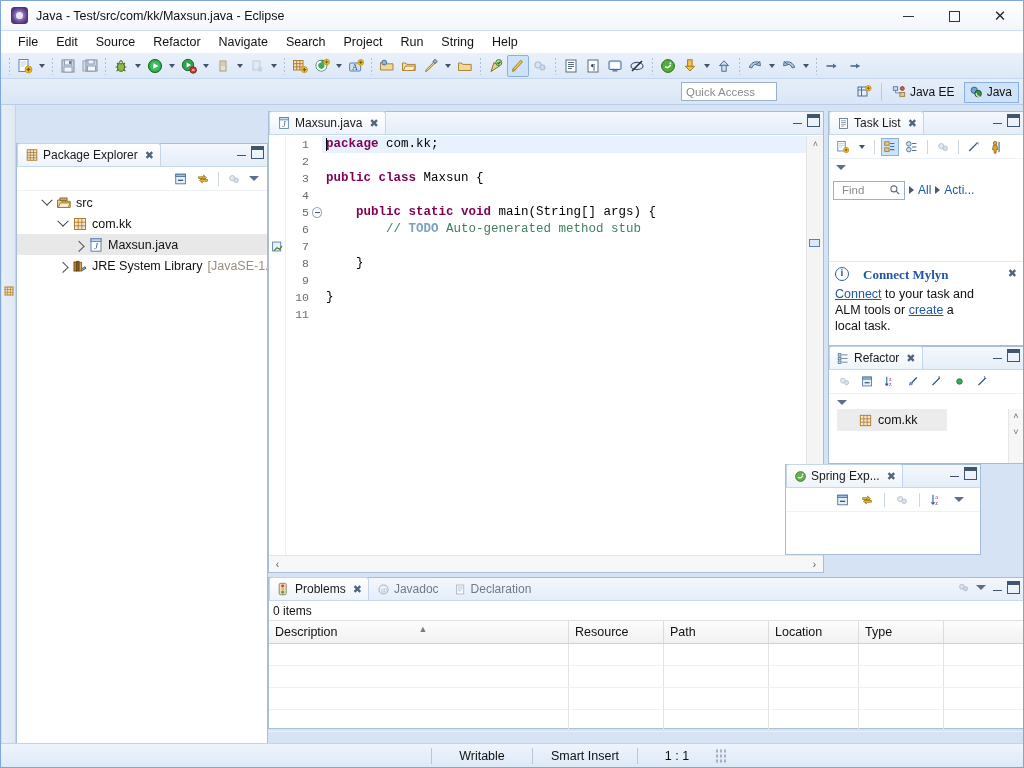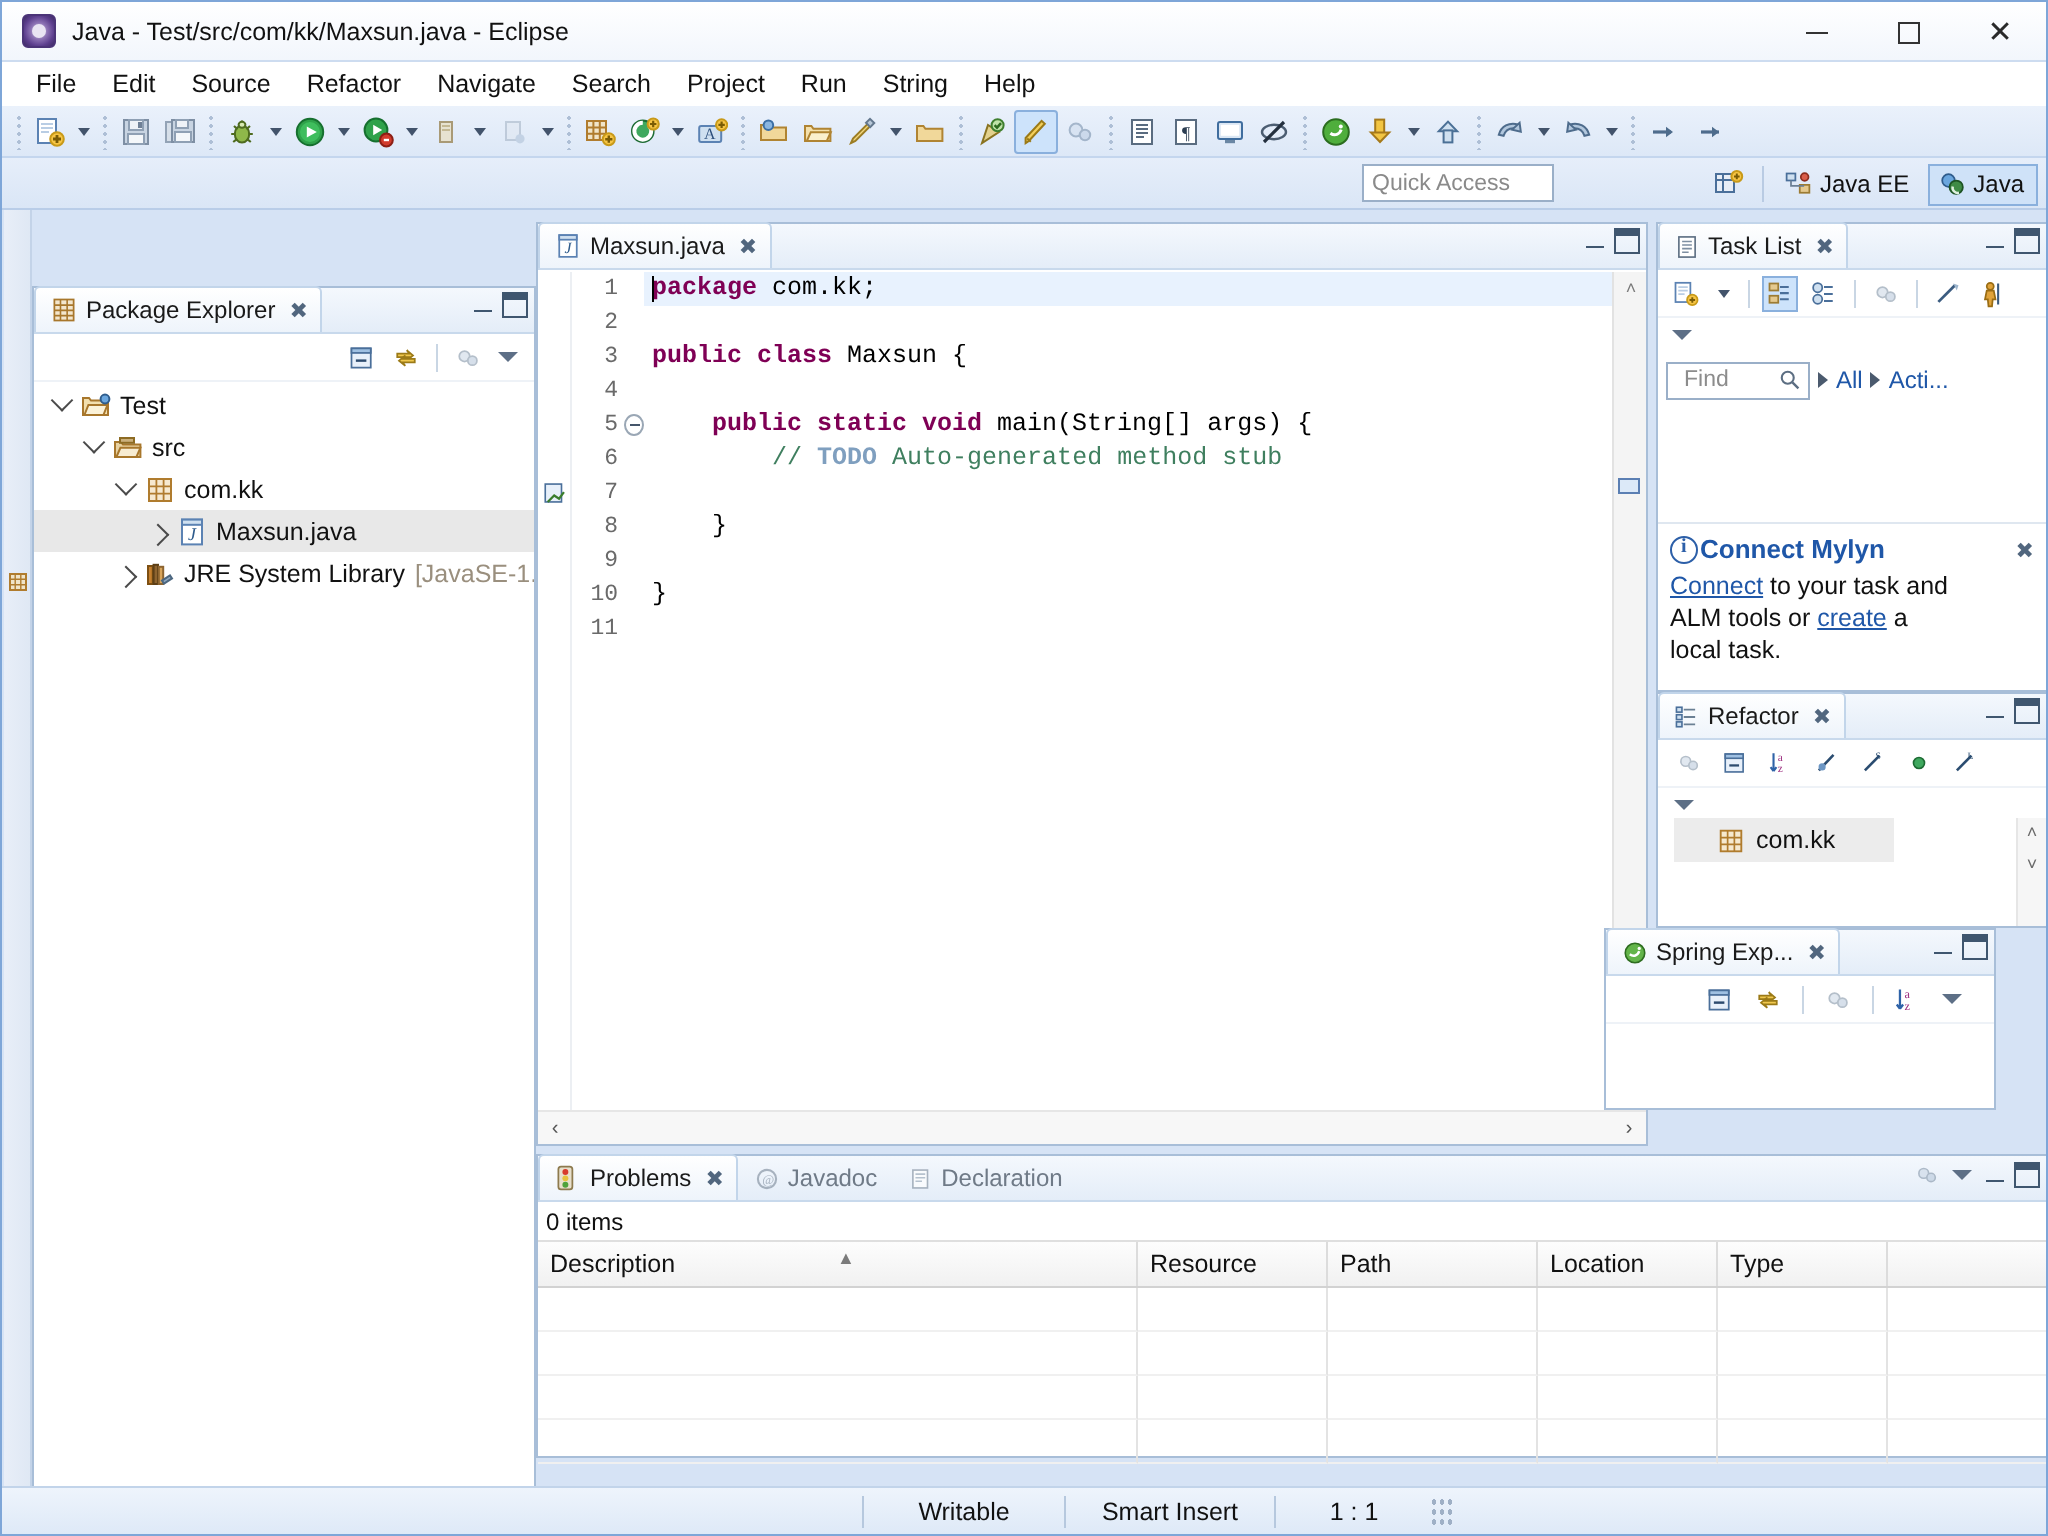--- a/index.html
+++ b/index.html
@@ -203,31 +203,31 @@
   }
   .pcol { display:flex; align-items:center; font-size:12.5px; color:#111; padding-left:6px; border-right:1px solid #dcdcdc; position:relative;}
   .sort-ind { position:absolute; left:50%; top:3px; font-size:9px; color:#7b7b7b;}
   .prob-rows { position:absolute; left:0; right:0; top:66px; bottom:0; background:#fff;}
   .prow { height:22px; display:flex; }
   .pcell { border-right:1px solid #e3e3e3; border-bottom:1px solid #f0f0f0; }
 
   
   #tasklist-part { left:827px; top:110px; width:196px; height:235px; }
   #outline-part  { left:827px; top:345px; width:196px; height:118px; }
-  #spring-part   { left:801px; top:463px; width:196px; height:91px; }
+  #spring-part   { left:784px; top:463px; width:196px; height:91px; }
 
   .find-row { height:26px; display:flex; align-items:center; padding:0 4px; gap:4px; background:#fff;}
   .find-box { width:72px;height:19px;border:1px solid #9aafc8;background:#fff;display:flex;align-items:center;justify-content:space-between;padding:0 3px 0 8px;font-size:11.5px;color:#8c8c8c;}
   .flink { font-size:12px;color:#1f57a8; }
   .ftri { width:0;height:0;border-left:5px solid #4b5a6e;border-top:4px solid transparent;border-bottom:4px solid transparent;}
   .mylyn {
     position:absolute; left:0; right:0; bottom:0; height:84px;
     background:#fff; border-top:1px solid #dfe7f0; padding:5px 6px;
   }
-  .mylyn-title { display:flex; align-items:flex-end; gap:1px; font-size:13px; font-weight:bold; color:#1f57a8;}
+  .mylyn-title { display:flex; align-items:flex-start; gap:14px; font-size:13px; font-weight:bold; color:#1f57a8;font-family:Liberation Serif, serif;}
   .mylyn-body { margin-top:3px; font-size:12.5px; color:#111; line-height:16px;}
   .mylyn-body a { color:#1f57a8; text-decoration:underline; }
   .info-i { width:14px;height:14px;border:1.4px solid #2c5fa8;border-radius:50%;position:relative;flex:0 0 14px;}
   .info-i::after{content:"i";position:absolute;left:4.5px;top:-1px;font-size:10px;font-weight:bold;color:#2c5fa8;font-family:"Liberation Serif",serif;}
 
   .out-tree { position:absolute; left:0; right:0; top:62px; bottom:0; background:#fff;}
   .out-row { height:22px; display:flex; align-items:center; font-size:12.5px; color:#111;}
   .out-row.sel { background:#ececec; }
   .out-scroll { position:absolute; right:0; top:62px; bottom:0; width:15px; background:#f6f6f6; border-left:1px solid #e6e6e6;}
 
@@ -581,31 +581,20 @@
         <svg class="ic" viewBox="0 0 16 16" style="width:14px;height:14px" opacity="0.5">
             <circle cx="6" cy="7" r="3" fill="#c4d2e2" stroke="#6c8096"></circle>
             <circle cx="10.5" cy="9.5" r="2.6" fill="#aec1d6" stroke="#6c8096"></circle>
           </svg>
       </div>
       <div class="vmenu-arrow"></div>
     </div>
 
     <div class="tree">
 
-      <div class="trow" style="padding-left:6px">
-        <div class="twist open"></div>
-        <div class="ticon">
-          <svg viewBox="0 0 16 16" width="16" height="16">
-              <path d="M1.5 12.5V4l3 0 1 1.3H14v7.2z" fill="#f2dfae" stroke="#a8772c"></path>
-              <path d="M2.2 12.5l2-5h9.5l-2 5z" fill="#fbf2d8" stroke="#a8772c"></path>
-              <circle cx="12.5" cy="4.5" r="2.2" fill="#6aa6de" stroke="#2f5c8c"></circle>
-            </svg>
-        </div>
-        <span>Test</span>
-      </div>
 
       <div class="trow" style="padding-left:22px">
         <div class="twist open"></div>
         <div class="ticon">
           <svg viewBox="0 0 16 16" width="16" height="16">
               <path d="M1.5 12.5V5l3 0 1 1.3H14.2v6.2z" fill="#e8d2a1" stroke="#a8772c"></path>
               <path d="M2.2 12.5l2-4.6h10l-2 4.6z" fill="#f7ecd2" stroke="#a8772c"></path>
               <rect x="4" y="3" width="7" height="2.4" fill="#cbb07c" stroke="#8d6b23"></rect>
             </svg>
         </div>

